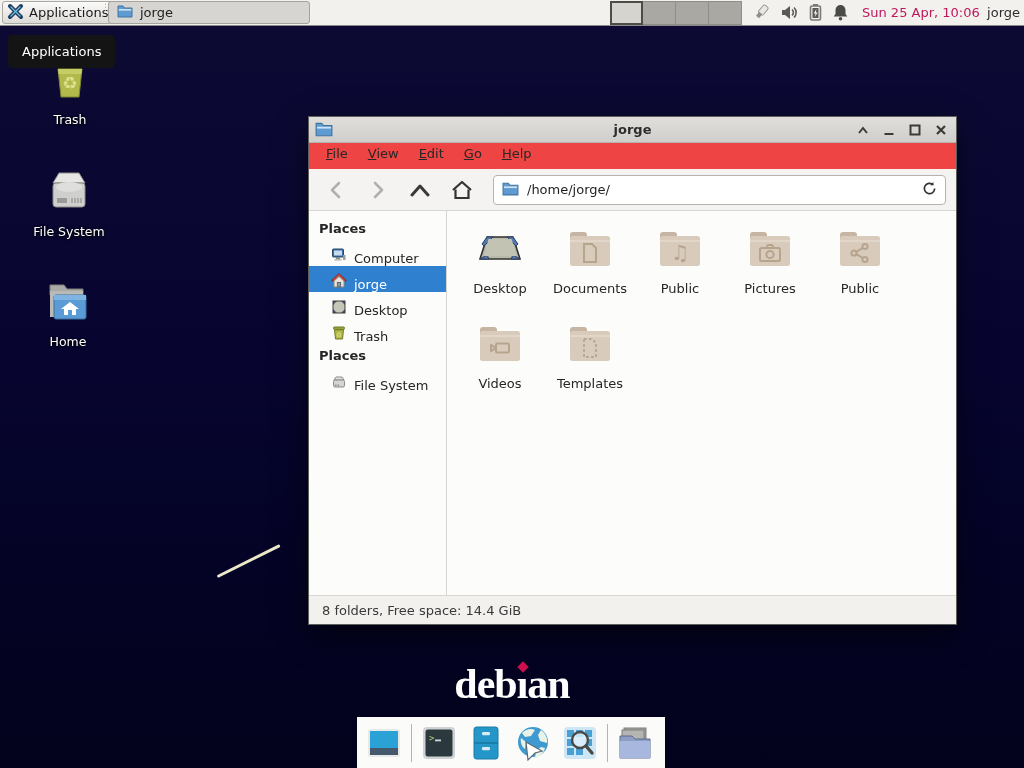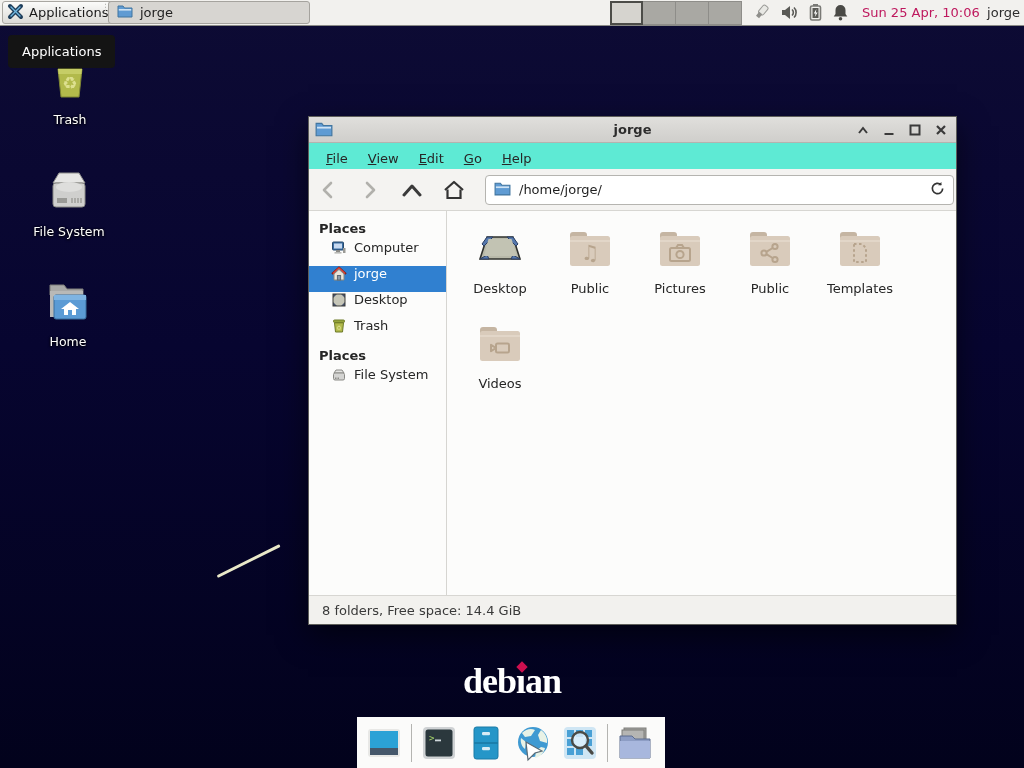--- a/index.html
+++ b/index.html
@@ -36,52 +36,52 @@
   #di-fs    { left:19px; top:167px; }
   #di-home  { left:18px; top:277px; }
 
   
   .stray { position:absolute; left:218px; top:575px; width:70px; height:3px; background:#eae9c9;
            border-radius:2px; transform:rotate(-26.5deg); transform-origin:0 100%; }
 
   
   .deblogo { position:absolute; left:0; top:660px; width:1024px; text-align:center;
              font-family:"Liberation Serif","DejaVu Serif",serif; font-weight:600;
-             font-size:36px; color:#fff; letter-spacing:-1px; }
+             font-size:42px; color:#fff; letter-spacing:-1px; }
   .deblogo .di { position:relative; }
   .deblogo .di::after { content:""; position:absolute; left:2px; top:2px; width:8px; height:8px;
              background:#cf1050; transform:rotate(45deg); }
 
   
   .win { position:absolute; left:308px; top:116px; width:649px; height:509px;
          border:1px solid #5e5e5a; background:#fff; box-shadow:0 10px 28px rgba(0,0,0,.55); }
   .titlebar { position:absolute; left:0; top:0; right:0; height:26px;
               background:linear-gradient(#e0dfdc,#cfcecb); border-bottom:1px solid #b4b3af;
               display:flex; align-items:center; }
   .title { position:absolute; left:0; right:0; text-align:center; font-weight:bold; color:#2c2c2c; }
   .win-icon { position:absolute; left:6px; top:4px; }
   .controls { position:absolute; right:6px; top:0; height:26px; display:flex; gap:8px; align-items:center; z-index:2; }
   .ctrl { width:18px; height:18px; display:flex; align-items:center; justify-content:center; }
 
-  .menubar { position:absolute; left:0; top:26px; right:0; height:26px; background:#5eead4;
-             display:flex; align-items:flex-end; padding-left:8px; gap:2px; }
+  .menubar { position:absolute; left:0; top:26px; right:0; height:26px; background:#ef4444;
+             display:flex; align-items:flex-start; padding-left:8px; gap:2px; }
   .menu-item { display:inline-block; padding:3px 9px; color:#272727; }
   .menu-item::first-letter { text-decoration:underline; }
 
   .toolbar { position:absolute; left:0; top:52px; right:0; height:42px; background:#f4f3f1;
-             border-bottom:1px solid #d7d6d2; display:flex; align-items:center; padding:0 2px; gap:8px; }
+             border-bottom:1px solid #d7d6d2; display:flex; align-items:center; padding:0 10px; gap:8px; }
   .tool-btn { width:34px; height:30px; display:flex; align-items:center; justify-content:center; }
   .pathbar { flex:1; height:30px; margin-left:6px; background:#fff; border:1px solid #b5b4b0;
              border-radius:4px; display:flex; align-items:center; padding:0 8px; gap:8px; color:#1e1e1e; }
   .pathbar .ptext { flex:1; }
 
   .content { position:absolute; left:0; top:94px; right:0; bottom:29px; display:flex; background:#fcfcfb; }
   .sidebar { width:138px; border-right:1px solid #d6d5d1; padding-top:6px; }
   .sb-header { padding:4px 0 4px 10px; font-weight:bold; color:#262626; }
-  .sb-item { height:26px; display:flex; align-items:flex-start; gap:7px; padding-left:22px; color:#262626; }
+  .sb-item { height:26px; display:flex; align-items:flex-end; gap:7px; padding-left:22px; color:#262626; }
   .sb-item.selected { background:#3080d0; color:#fff; }
 
   .files { flex:1; padding:14px 0 0 8px; display:grid; grid-template-columns:repeat(5,90px);
            grid-auto-rows:95px; }
   .fcell { text-align:center; color:#262626; }
   .fcell .ficon { position:relative; width:48px; height:48px; margin:0 auto; }
   .fcell .glyph { position:absolute; left:0; top:0; width:48px; height:48px; display:flex;
                   align-items:center; justify-content:center; }
   .fcell .flabel { margin-top:8px; font-size:13px; }
   .musicglyph { color:#b7a48d; font-size:21px; padding-top:8px; }
@@ -373,20 +373,37 @@
             <svg width="48" height="48" viewBox="0 0 48 48">
               <path d="M11 12h26l7 22H4z" fill="#b8b9a9" stroke="#2e302d" stroke-width="1.6"></path>
               <path d="M11 12h6l-9 9 -2-2zM37 12h-6l9 9 2-2zM4 34l7-4 2 4zM44 34l-7-4-2 4z" fill="#5578ad" stroke="#2c3f63"></path>
               <path d="M12.5 14h23l5.5 17H8z" fill="#c2c3b3"></path>
             </svg>
           </span>
         </div>
         <div class="flabel">Desktop</div>
       </div>
 
+      <div class="fcell">
+        <div class="ficon">
+          <span>
+            <svg width="48" height="48" viewBox="0 0 48 48">
+              <path d="M4 10a3 3 0 0 1 3-3h11a3 3 0 0 1 3 3v3H4z" fill="#c5b5a2"></path>
+              <rect x="4" y="11" width="40" height="30" rx="2.5" fill="#d9cbbb"></rect>
+              <path d="M4 15h40v2H4z" fill="#e2d6c8"></path>
+            </svg>
+          </span>
+          <span class="glyph">
+            <svg width="22" height="22" viewBox="0 0 22 22" style="margin-top:8px">
+              <path d="M5 2h8l4 4v14H5z" fill="none" stroke="#b7a48d" stroke-width="2"></path>
+            </svg>
+          </span>
+        </div>
+        <div class="flabel">Documents</div>
+      </div>
 
 
       <div class="fcell">
         <div class="ficon">
           <span>
             <svg width="48" height="48" viewBox="0 0 48 48">
               <path d="M4 10a3 3 0 0 1 3-3h11a3 3 0 0 1 3 3v3H4z" fill="#c5b5a2"></path>
               <rect x="4" y="11" width="40" height="30" rx="2.5" fill="#d9cbbb"></rect>
               <path d="M4 15h40v2H4z" fill="#e2d6c8"></path>
             </svg>
@@ -442,45 +459,45 @@
       <div class="fcell">
         <div class="ficon">
           <span>
             <svg width="48" height="48" viewBox="0 0 48 48">
               <path d="M4 10a3 3 0 0 1 3-3h11a3 3 0 0 1 3 3v3H4z" fill="#c5b5a2"></path>
               <rect x="4" y="11" width="40" height="30" rx="2.5" fill="#d9cbbb"></rect>
               <path d="M4 15h40v2H4z" fill="#e2d6c8"></path>
             </svg>
           </span>
           <span class="glyph">
-            <svg width="22" height="22" viewBox="0 0 22 22" style="margin-top:8px">
-              <path d="M5 2h8l4 4v14H5z" fill="none" stroke="#b7a48d" stroke-width="2" stroke-dasharray="2.5 2.5"></path>
-            </svg>
-          </span>
-        </div>
-        <div class="flabel">Templates</div>
+            <svg width="24" height="22" viewBox="0 0 24 22" style="margin-top:8px">
+              <rect x="8" y="6.5" width="13" height="9" rx="1.5" fill="none" stroke="#b7a48d" stroke-width="2"></rect>
+              <path d="M8 11 3 7.8v6.4z" fill="none" stroke="#b7a48d" stroke-width="2" stroke-linejoin="round"></path>
+            </svg>
+          </span>
+        </div>
+        <div class="flabel">Videos</div>
       </div>
 
       <div class="fcell">
         <div class="ficon">
           <span>
             <svg width="48" height="48" viewBox="0 0 48 48">
               <path d="M4 10a3 3 0 0 1 3-3h11a3 3 0 0 1 3 3v3H4z" fill="#c5b5a2"></path>
               <rect x="4" y="11" width="40" height="30" rx="2.5" fill="#d9cbbb"></rect>
               <path d="M4 15h40v2H4z" fill="#e2d6c8"></path>
             </svg>
           </span>
           <span class="glyph">
-            <svg width="24" height="22" viewBox="0 0 24 22" style="margin-top:8px">
-              <rect x="8" y="6.5" width="13" height="9" rx="1.5" fill="none" stroke="#b7a48d" stroke-width="2"></rect>
-              <path d="M8 11 3 7.8v6.4z" fill="none" stroke="#b7a48d" stroke-width="2" stroke-linejoin="round"></path>
-            </svg>
-          </span>
-        </div>
-        <div class="flabel">Videos</div>
+            <svg width="22" height="22" viewBox="0 0 22 22" style="margin-top:8px">
+              <path d="M5 2h8l4 4v14H5z" fill="none" stroke="#b7a48d" stroke-width="2" stroke-dasharray="2.5 2.5"></path>
+            </svg>
+          </span>
+        </div>
+        <div class="flabel">Templates</div>
       </div>
 
     </div>
   </div>
 
   <div class="statusbar">
     <span>8 folders, Free space: 14.4 GiB</span>
   </div>
 </div>
 

